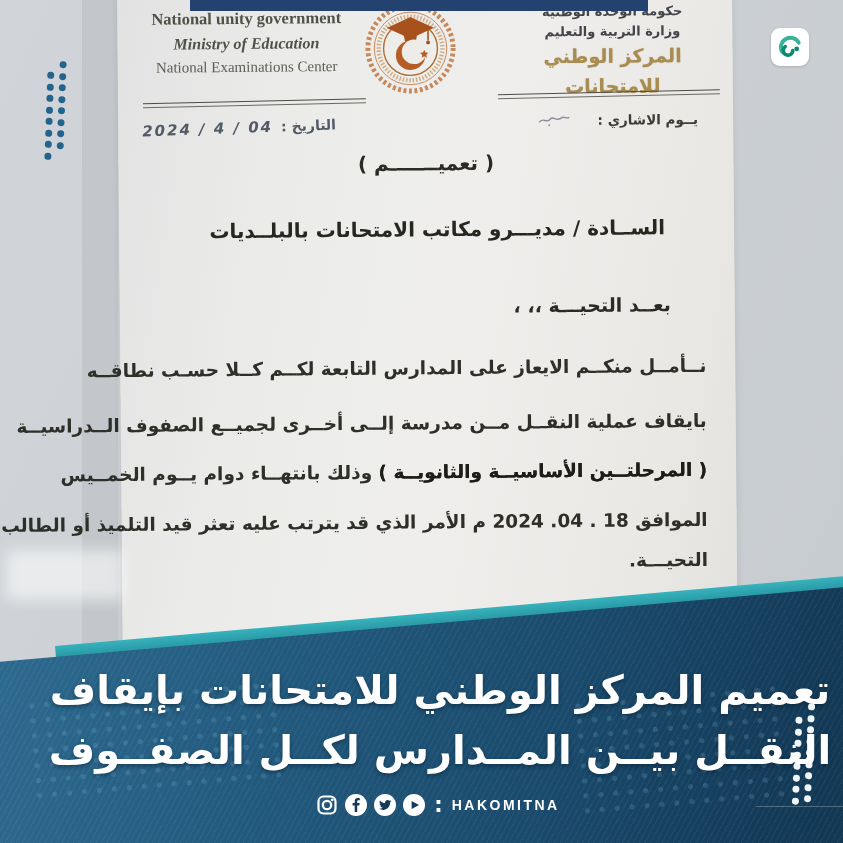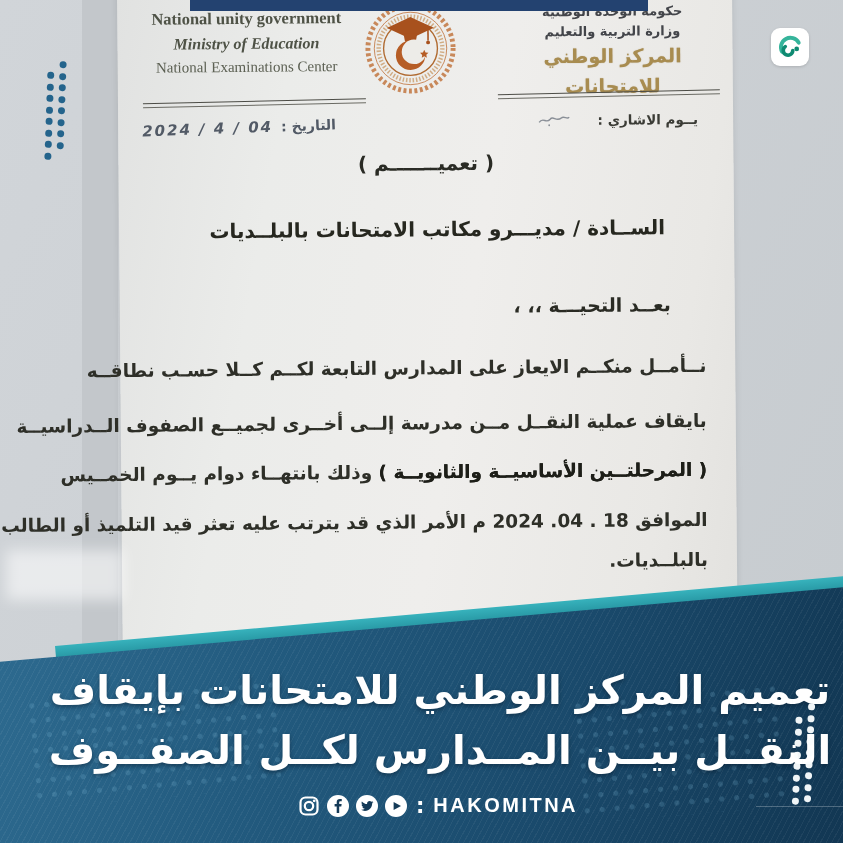--- a/index.html
+++ b/index.html
@@ -79,21 +79,21 @@
     background-size:15px 15px;transform:rotate(-5deg);}
   .cluster.a{left:28px;top:688px;width:250px;height:110px;}
   .cluster.b{left:575px;top:690px;width:210px;height:125px;}
   .headline{position:absolute;left:20px;top:660px;width:840px;z-index:6;text-align:center;direction:rtl;
     font-weight:bold;color:#fff;font-size:40px;line-height:60px;
     text-shadow:0 2px 4px rgba(8,28,46,.5);}
   .social{position:absolute;left:38px;top:794px;width:800px;z-index:6;
     display:flex;justify-content:center;align-items:center;gap:7px;}
   .social svg{display:block;}
   .social .sep{color:#fff;font-weight:bold;font-size:21px;line-height:22px;margin:0 2px;}
-  .social .handle{font-family:"Liberation Sans",sans-serif;font-weight:bold;font-size:20px;
+  .social .handle{font-family:"Liberation Sans",sans-serif;font-weight:bold;font-size:14px;
     color:#fff;letter-spacing:2.5px;}
   .faint-line{position:absolute;left:756px;top:806px;width:87px;height:1px;background:rgba(255,255,255,.25);z-index:7;}
 </style>
 </head>
 <body>
 
 <div class="scene">
 
   <div class="bg-left-strip"></div>
 
@@ -164,21 +164,21 @@
     </div>
 
     <div class="doc-title">( تعميـــــــم )</div>
     <div class="salutation">الســادة / مديـــرو مكاتب الامتحانات بالبلــديات</div>
     <div class="greeting">بعــد التحيـــة ،، ،</div>
 
     <div class="body-line b1">نــأمــل منكــم الايعاز على المدارس التابعة لكــم كــلا حسـب نطاقــه</div>
     <div class="body-line b2">بايقاف عملية النقــل مــن مدرسة إلــى أخــرى لجميــع الصفوف الــدراسيــة</div>
     <div class="body-line b3"><span class="extra-bold">( المرحلتــين الأساسيــة والثانويــة )</span><span> وذلك بانتهــاء دوام يــوم الخمــيس</span></div>
     <div class="body-line b4">الموافق 18 . 04. 2024 م الأمر الذي قد يترتب عليه تعثر قيد التلميذ أو الطالب بمنظومة</div>
-    <div class="body-line b5">بالبلــديات.</div>
+    <div class="body-line b5">التحيـــة.</div>
   </div>
 
   <div class="navy-bar"></div>
   <div class="blur-patch"></div>
 
   <div class="app-logo">
     <svg width="30" height="30" viewBox="0 0 38 38">
       <path d="M9,25 A11.5,11.5 0 1 1 30,13.5" fill="none" stroke="#35b49b" stroke-width="5" stroke-linecap="round"></path>
       <path d="M22.5,23.5 A6,6 0 1 1 13,18.5" fill="none" stroke="#0f8a72" stroke-width="4.6" stroke-linecap="round"></path>
       <circle cx="27.5" cy="21.5" r="3" fill="#0f8a72"></circle>

